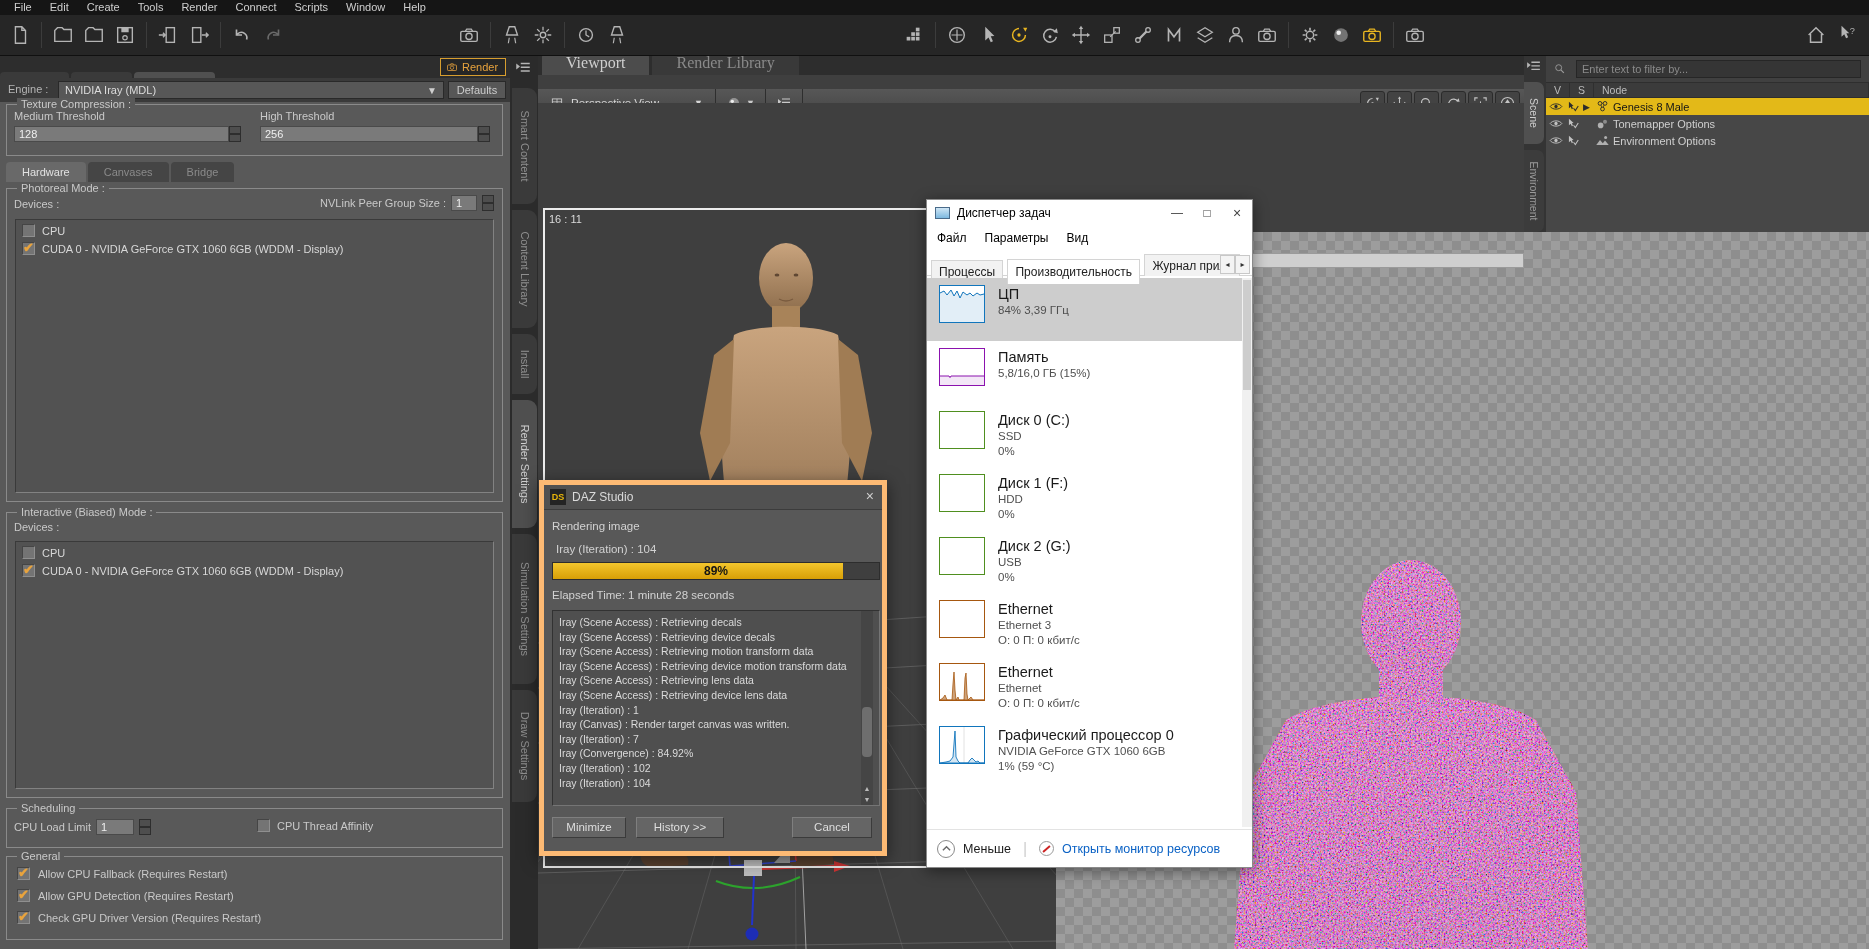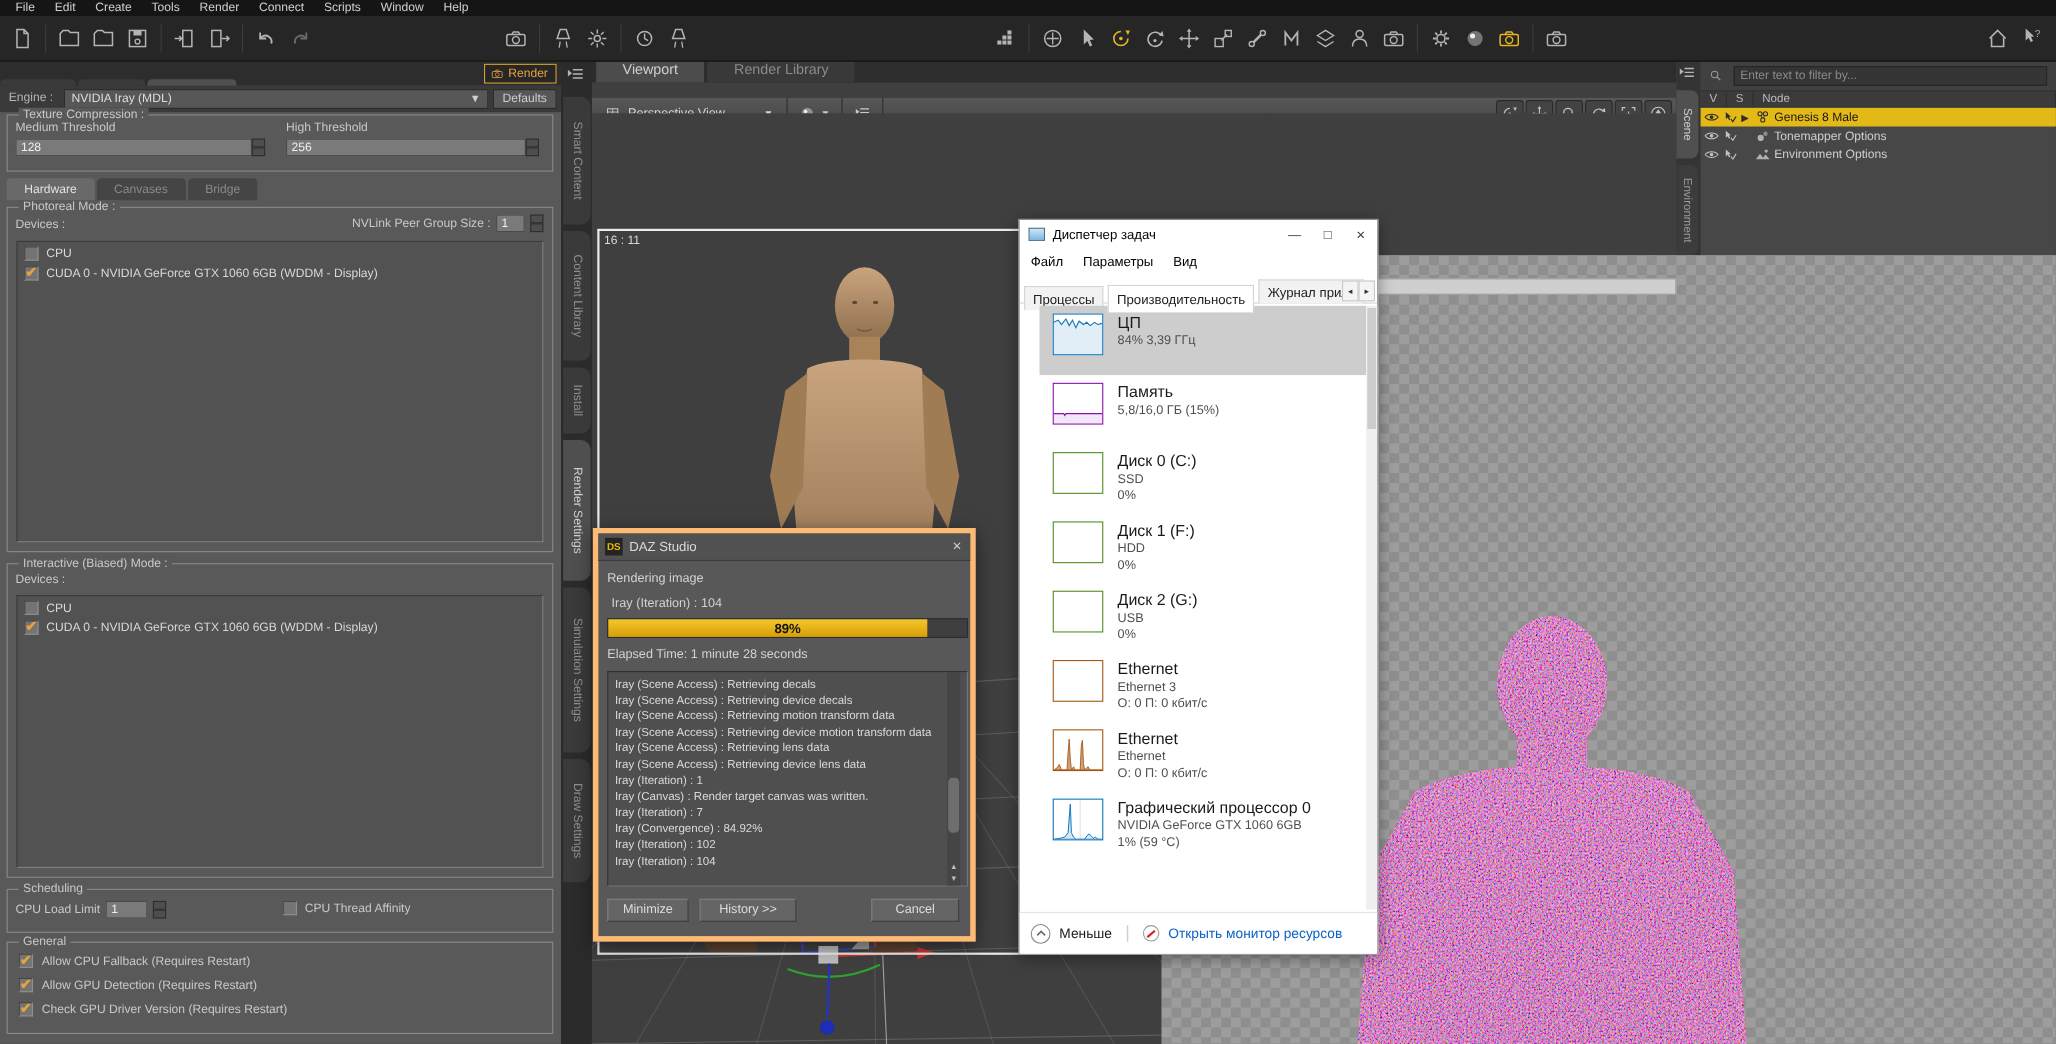--- a/index.html
+++ b/index.html
@@ -49,21 +49,21 @@
 
   
   #side-strip { position:absolute; left:510px; top:56px; width:28px; height:893px; background:#2b2b2b; z-index:2; }
   .vtab { position:absolute; left:2px; width:25px; background:#3a3a3a; color:#8f8f8f; border-radius:0 9px 9px 0; }
   .vtab.active { background:#4f4f4f; color:#cfcfcf; }
   .vtab span { position:absolute; top:50%; left:50%; transform:translate(-50%,-50%) rotate(90deg); white-space:nowrap; font-size:11px; }
 
   
   #viewport { position:absolute; left:538px; top:48px; width:992px; height:901px; background:#3f3f3f; z-index:1; }
   #vp-tabs { height:27px; background:#2d2d2d; display:flex; align-items:flex-end; padding-left:4px; }
-  .vp-tab { font-size:13px; padding:0 24px; line-height:24px; border-radius:6px 6px 0 0; }
+  .vp-tab { font-size:16px; padding:0 24px; line-height:24px; border-radius:6px 6px 0 0;font-family:Liberation Serif, serif; }
   .vp-tab.active { background:#4c4c4c; color:#cfcfcf; }
   .vp-tab.inactive { background:#393939; color:#8a8a8a; margin-left:3px; }
   #vp-toolbar { position:absolute; left:0; top:41px; width:992px; height:28px;
                 background:linear-gradient(#575757,#454545); border-bottom:1px solid #282828; display:flex; align-items:flex-start; }
   #vp-view-select { display:flex; align-items:center; gap:7px; padding:0 12px; height:100%; border-right:1px solid #2e2e2e; width:178px; color:#d5d5d5; font-size:11.5px; }
   #vp-view-select svg { width:14px; height:14px; color:#cfcfcf; }
   .vp-btn { display:flex; align-items:center; justify-content:center; height:100%; border-right:1px solid #2e2e2e; padding:0 10px; color:#c9c9c9; }
   .vp-btn svg { width:16px; height:16px; }
   #vp-nav { position:absolute; right:10px; top:2px; display:flex; gap:2px; }
   .nav-btn { width:25px; height:24px; background:#434343; border:1px solid #2b2b2b; border-radius:3px;
@@ -116,21 +116,21 @@
   #tm-menu { display:flex; gap:18px; padding-left:10px; height:22px; align-items:center; font-size:12px; color:#000; }
   #tm-tabs { position:relative; height:27px; border-bottom:1px solid #d4d4d4; padding-left:4px; }
   .tm-tab { display:inline-block; height:22px; line-height:22px; margin-top:5px; padding:0 7px; font-size:12px;
             border:1px solid #d4d4d4; border-bottom:none; background:#f2f2f2; color:#222; }
   .tm-tab.active { background:#fff; height:25px; line-height:25px; margin-top:2px; position:relative; z-index:1; }
   .tm-tab.cut { max-width:96px; overflow:hidden; white-space:nowrap; }
   .tm-arrows { position:absolute; right:2px; top:6px; display:flex; }
   .tm-arrows div { width:15px; height:19px; border:1px solid #c8c8c8; background:#f4f4f4; font-size:8px; color:#333;
                    display:flex; align-items:center; justify-content:center; }
   #tm-list { position:absolute; left:0; top:78px; right:10px; bottom:40px; }
-  .tm-item { position:relative; height:63px; padding:7px 0 0 12px; display:flex; gap:13px;margin-left:18px; }
+  .tm-item { position:relative; height:63px; padding:7px 0 0 12px; display:flex; gap:13px; }
   .tm-item.selected { background:#cdcdcd; }
   .tm-thumb { width:46px; height:38px; background:#fff; border:1px solid; flex:0 0 46px; }
   .tm-name { font-size:14.5px; color:#1a1a1a; line-height:18px; }
   .tm-sub { font-size:11.5px; color:#4f4f4f; line-height:15px; }
   #tm-scroll { position:absolute; right:0; top:78px; width:10px; bottom:40px; background:#f0f0f0; }
   #tm-scroll .thumb { position:absolute; left:1px; right:1px; top:2px; height:110px; background:#cdcdcd; }
   #tm-footer { position:absolute; left:0; right:0; bottom:0; height:38px; border-top:1px solid #e3e3e3; background:#fff;
                display:flex; align-items:center; padding-left:10px; gap:8px; }
   #tm-footer .chev { width:18px; height:18px; border:1px solid #8a8a8a; border-radius:50%; display:flex; align-items:center; justify-content:center; color:#6a6a6a; }
   #tm-footer .chev svg { width:9px; height:9px; }

